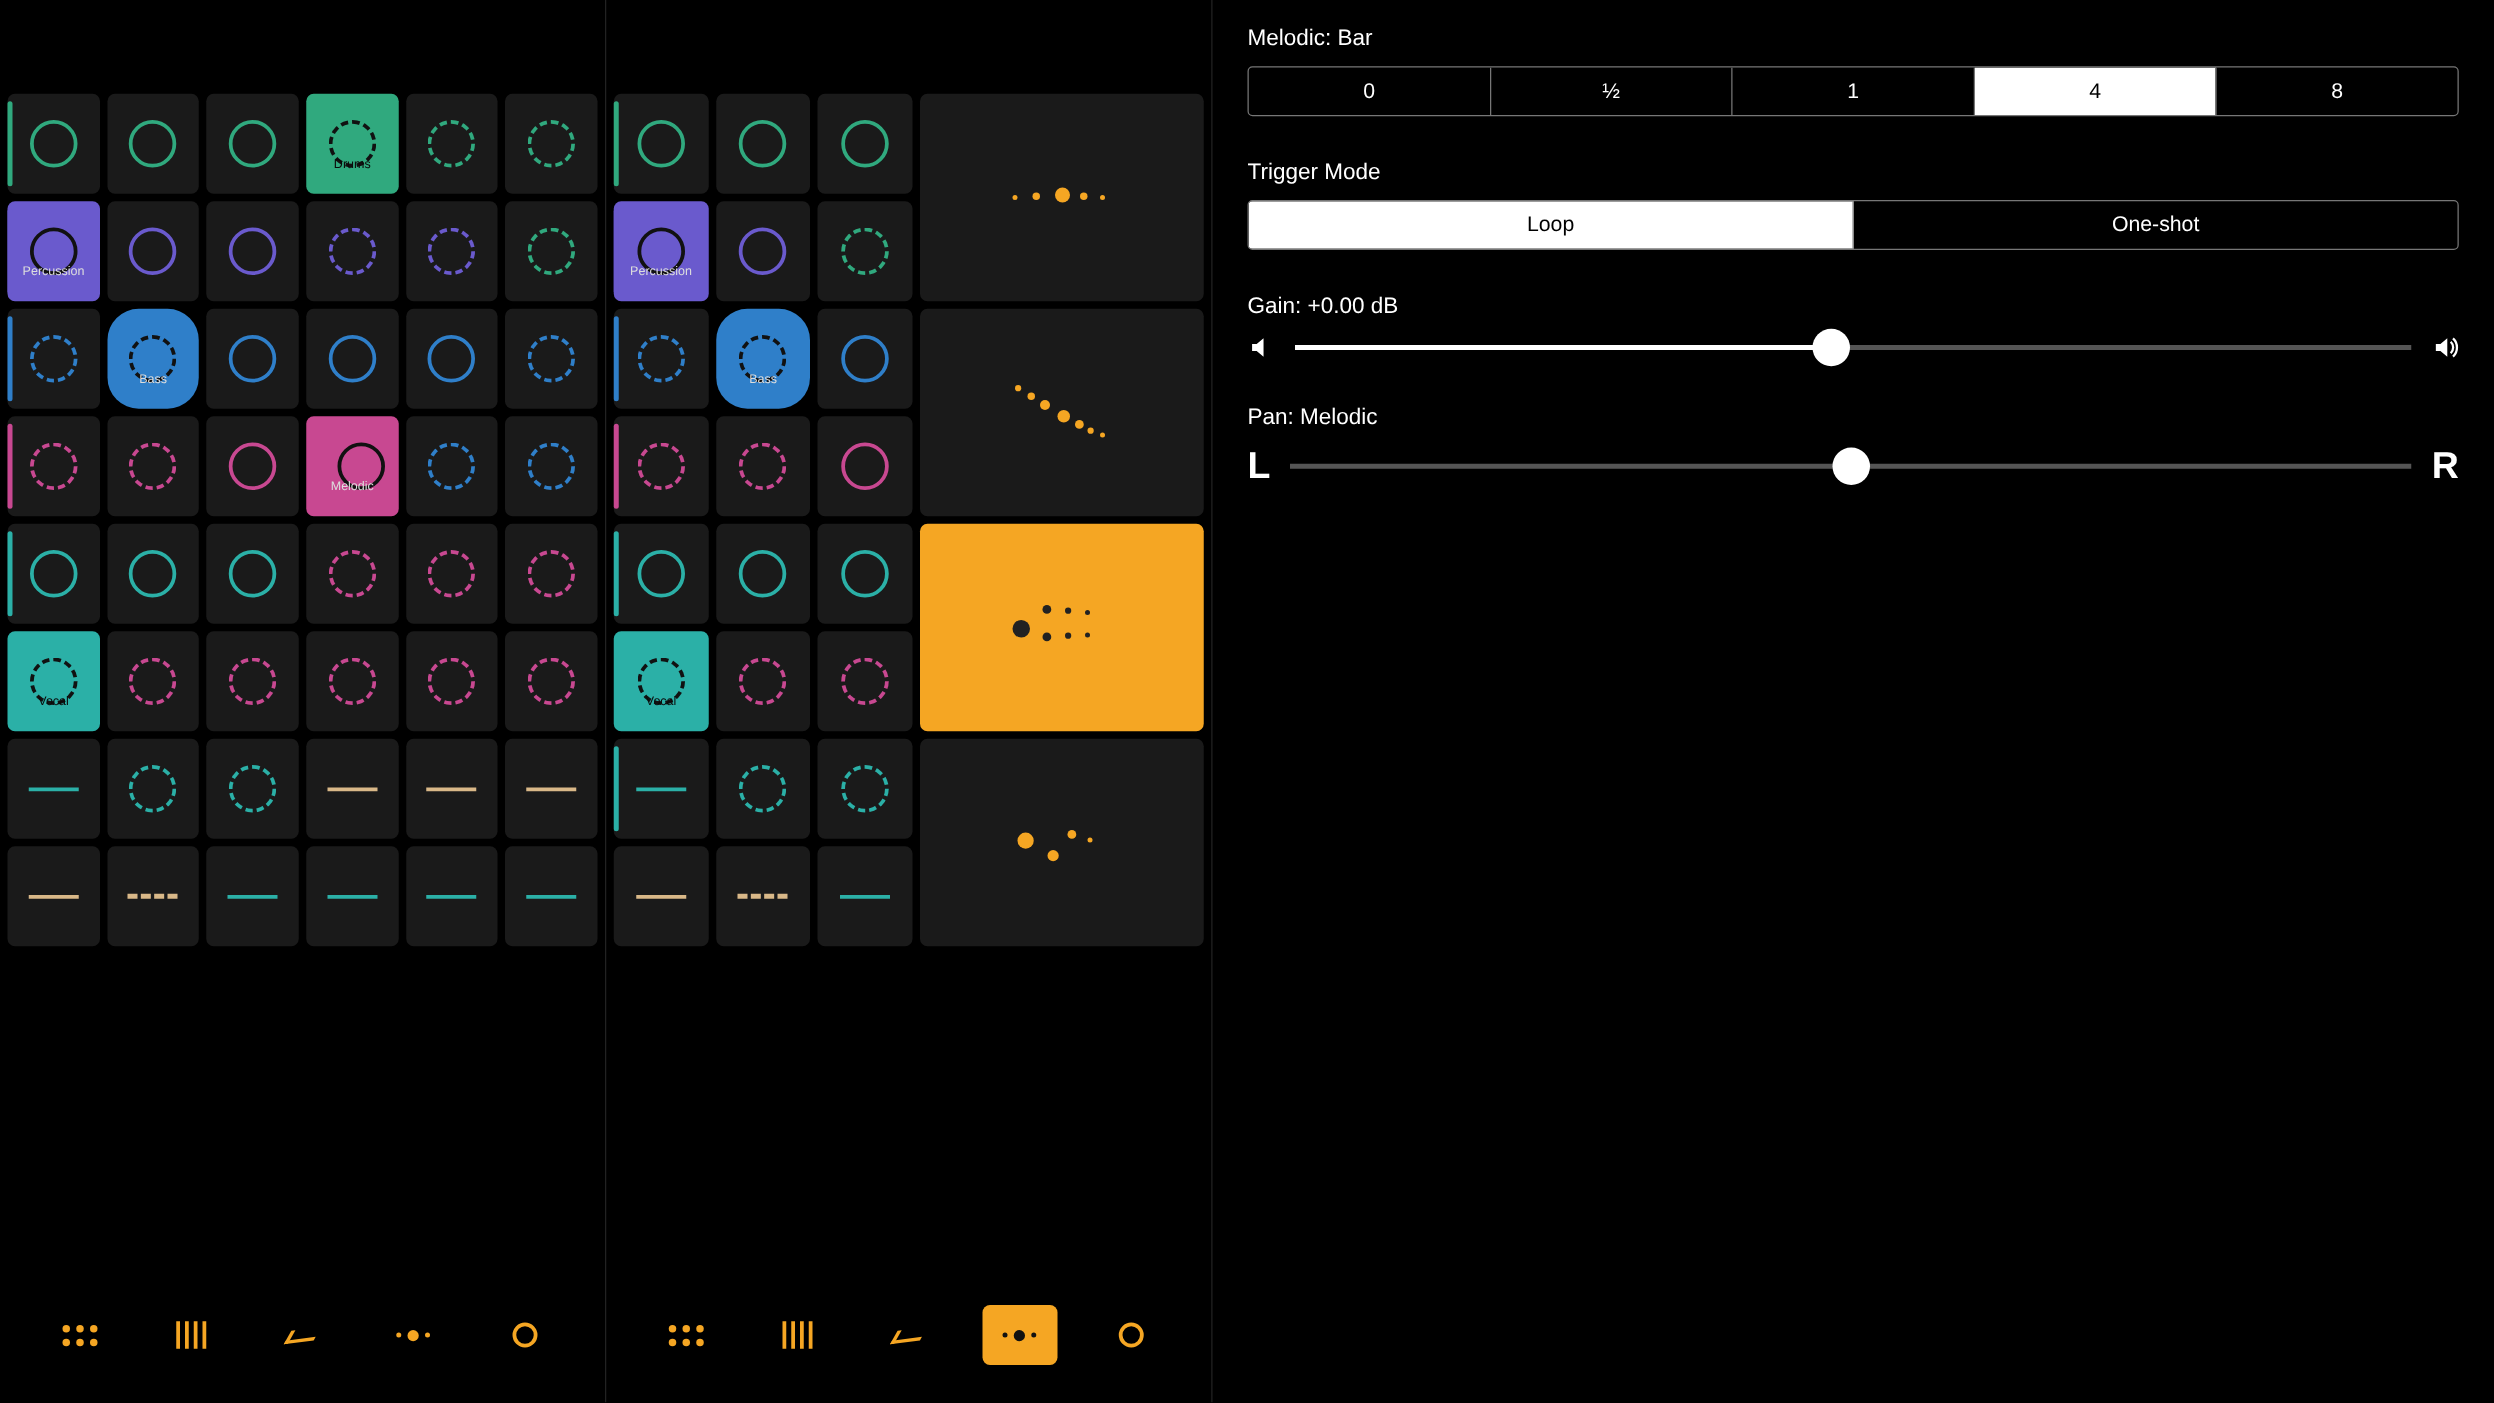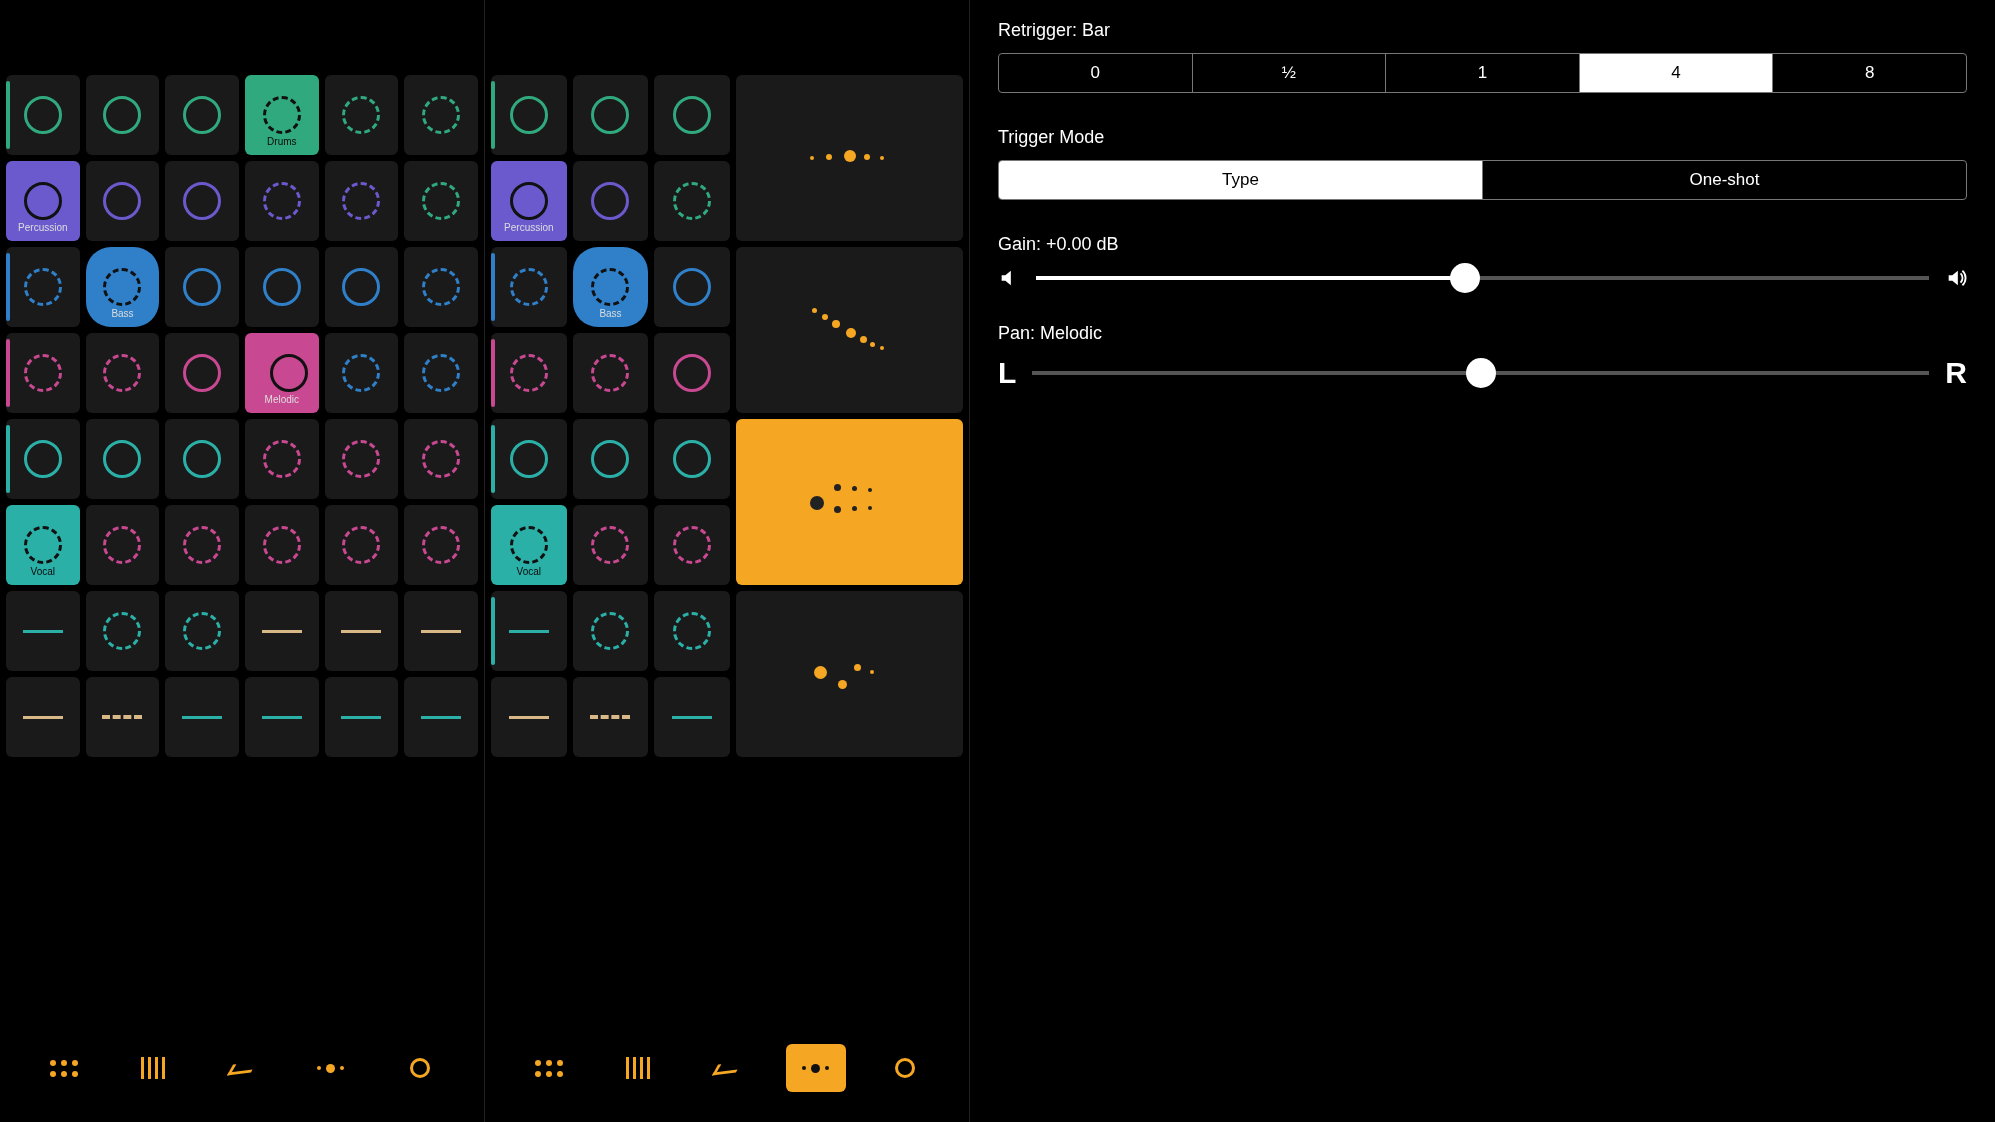--- a/index.html
+++ b/index.html
@@ -18,21 +18,21 @@
   body{margin:0;background:#000;color:#fff;width:1995px;height:1122px;overflow:hidden;}
   .app{display:flex;height:100%;}
   .col{position:relative;display:flex;flex-direction:column;}
   .col-left{width:485px;border-right:1px solid #222;}
   .col-mid{width:485px;border-right:1px solid #222;}
   .col-right{flex:1;padding:20px 28px;}
   .grid{padding:75px 6px 0 6px;display:grid;grid-template-columns:repeat(6,1fr);gap:6px;}
   .grid-mid{padding:75px 6px 0 6px;display:grid;grid-template-columns:repeat(3,1fr) 3fr;grid-template-rows:repeat(8,80px);gap:6px;}
   .pad{background:var(--pad-bg);border-radius:6px;height:80px;position:relative;display:flex;align-items:center;justify-content:center;}
   .pad.tall{grid-row:span 2;height:auto;}
-  .pad-label{position:absolute;bottom:8px;left:0;right:0;text-align:center;font-size:var(--label-fs);color:#ddd;}
+  .pad-label{position:absolute;bottom:18px;left:0;right:0;text-align:center;font-size:var(--label-fs);color:#ddd;}
   .edge{position:absolute;left:0;top:6px;bottom:6px;width:4px;border-radius:3px;}
   .circ{width:38px;height:38px;border-radius:50%;}
   .c-solid{border:3px solid;}
   .c-dash{border:3px dashed;}
   .line{width:40px;height:0;border-top:3px solid;}
   .green{color:var(--green);border-color:var(--green);}
   .purple{color:var(--purple);border-color:var(--purple);}
   .blue{color:var(--blue);border-color:var(--blue);}
   .magenta{color:var(--magenta);border-color:var(--magenta);}
   .teal{color:var(--teal);border-color:var(--teal);}
@@ -431,34 +431,34 @@
         </div>
         <div class="tbtn">
           <div class="tcirc"></div>
         </div>
       </div>
   </div>
 
   <div class="col col-right">
 
     <div class="sect">
-      <div class="sect-label">Retrigger: Bar</div>
+      <div class="sect-label">Melodic: Bar</div>
       <div class="seg" id="seg-quant">
           <div class="seg-item">0</div>
           <div class="seg-item">½</div>
           <div class="seg-item">1</div>
           <div class="seg-item sel">4</div>
           <div class="seg-item">8</div>
         </div>
     </div>
 
     <div class="sect">
       <div class="sect-label">Trigger Mode</div>
       <div class="seg" id="seg-trig">
-          <div class="seg-item sel">Type</div>
+          <div class="seg-item sel">Loop</div>
           <div class="seg-item">One-shot</div>
         </div>
     </div>
 
     <div class="sect">
       <div class="sect-label">Gain: +0.00 dB</div>
       <div class="slider-row">
         <svg class="spk" viewBox="0 0 24 24">
             <path fill="#fff" d="M4 9v6h4l6 5V4L8 9H4z"></path>
           </svg>

